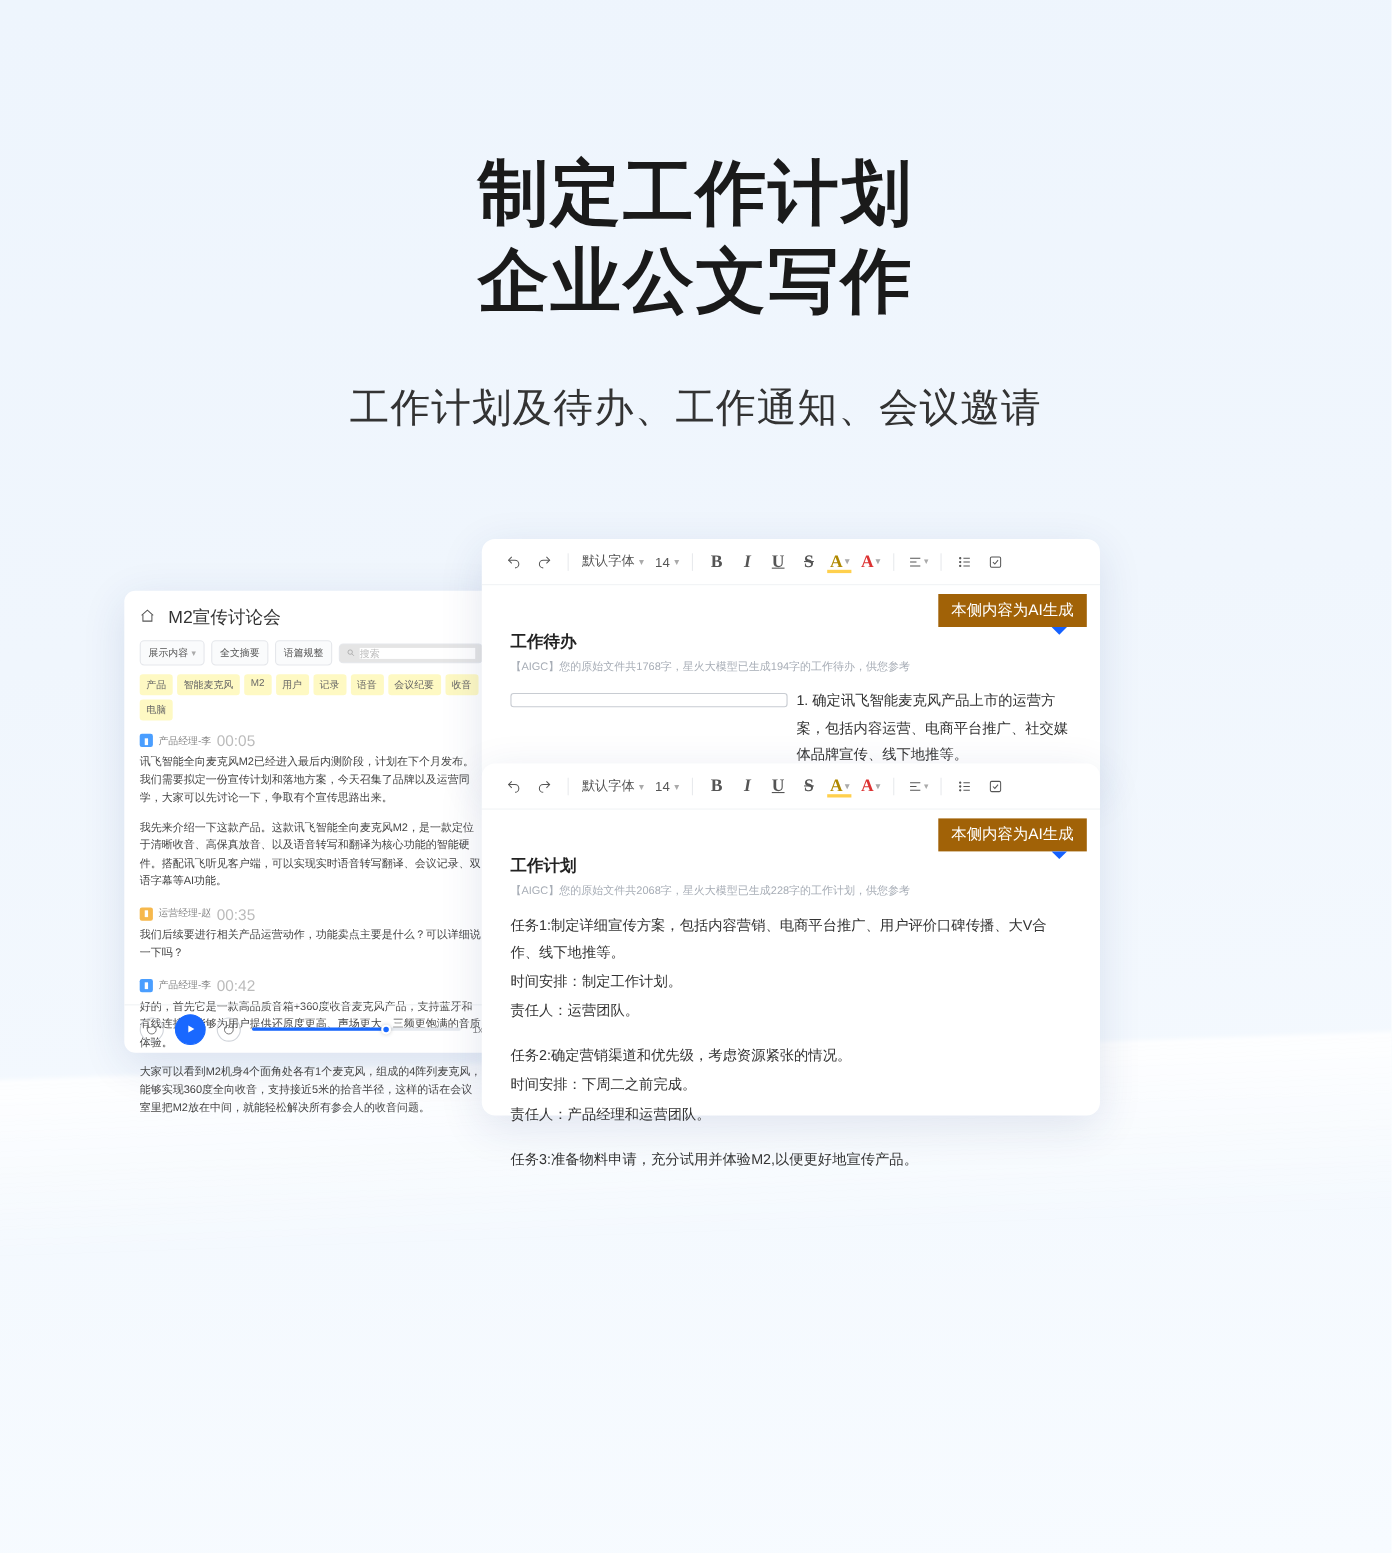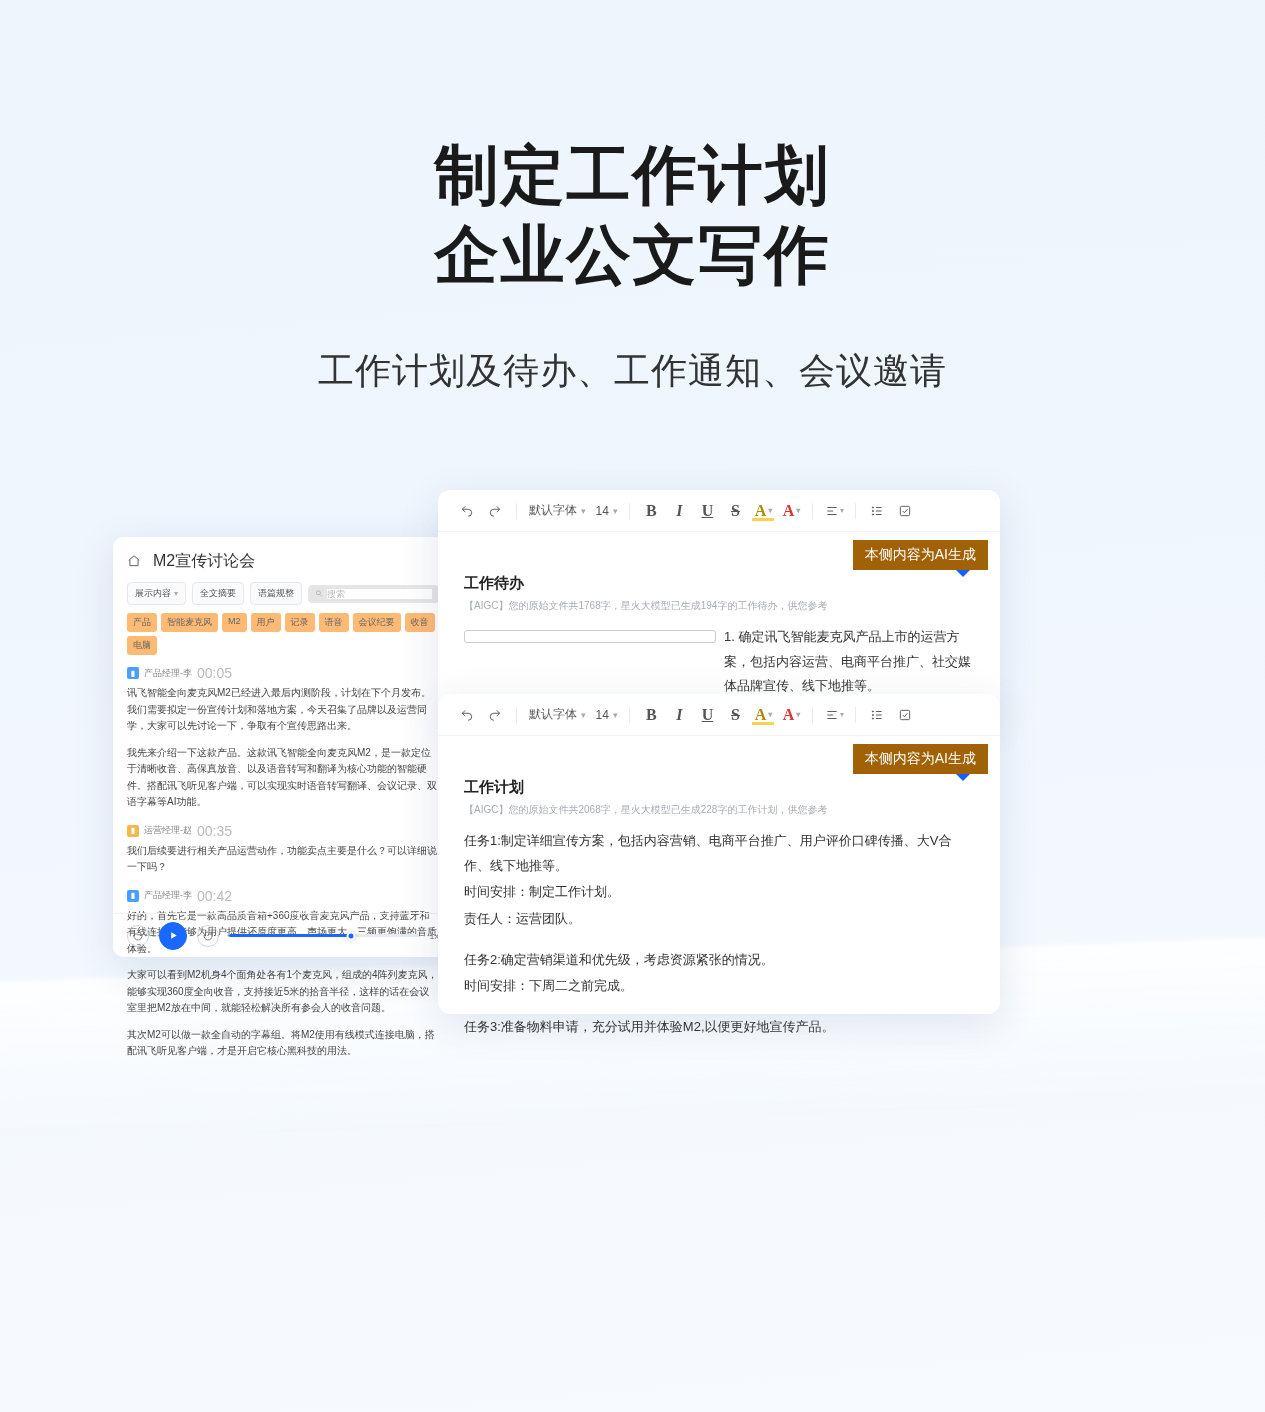--- a/index.html
+++ b/index.html
@@ -78,21 +78,21 @@
     border: 1px solid #e5e7eb; border-radius: 4px;
     padding: 3px 6px; background: #e5e5e5;
   }
   .search svg { width: 9px; height: 9px; stroke: #999; fill: none; stroke-width: 1.8; }
   .search input { border: none; outline: none; font-size: 9px; width: 100%; color: #333; }
   .search input::placeholder { color: #bbb; }
 
   .tc-tags { display: flex; flex-wrap: wrap; gap: 4px; padding: 0 14px 10px 14px; }
   .tag {
     font-size: 9px; color: #666;
-    background: #fdba74; border-radius: 3px;
+    background: #fef9c3; border-radius: 3px;
     padding: 3px 6px;
   }
 
   .msg { padding: 0 14px 12px 14px; }
   .msg-head { display: flex; align-items: center; gap: 5px; margin-bottom: 4px; }
   .avatar { width: 12px; height: 12px; border-radius: 2px; display: inline-flex; align-items: center; justify-content: center; font-size: 8px; color:#fff; }
   .avatar.blue { background: #4a9eff; }
   .avatar.orange { background: #f6b84c; }
   .msg-name { font-size: 9px; color: #888; }
   .msg-time { font-size: 14px; color: #bbb; }
@@ -275,21 +275,20 @@
 
   <div class="msg">
     <div class="msg-head">
       <span class="avatar blue">▮</span>
       <span class="msg-name">产品经理-李</span>
       <span class="msg-time">00:42</span>
     </div>
     <div class="msg-body">
       <p>好的，首先它是一款高品质音箱+360度收音麦克风产品，支持蓝牙和有线连接，能够为用户提供还原度更高、声场更大、三频更饱满的音质体验。</p>
       <p>大家可以看到M2机身4个面角处各有1个麦克风，组成的4阵列麦克风，能够实现360度全向收音，支持接近5米的拾音半径，这样的话在会议室里把M2放在中间，就能轻松解决所有参会人的收音问题。</p>
-      <p>其次M2可以做一款全自动的字幕组。将M2使用有线模式连接电脑，搭配讯飞听见客户端，才是开启它核心黑科技的用法。</p>
     </div>
   </div>
 
   <div class="player">
     <span class="circ-btn">
       <svg class="skip" viewBox="0 0 24 24">
           <path d="M12 4a8 8 0 1 1-7 4"></path>
           <path d="m5 3 0 5 5 0"></path>
         </svg>
     </span>
@@ -451,17 +450,18 @@
   <div class="doc">
     <div class="doc-title">工作计划</div>
     <div class="doc-meta">【AIGC】您的原始文件共2068字，星火大模型已生成228字的工作计划，供您参考</div>
     <div class="plan-body">
       <p>任务1:制定详细宣传方案，包括内容营销、电商平台推广、用户评价口碑传播、大V合作、线下地推等。</p>
       <p>时间安排：制定工作计划。</p>
       <p>责任人：运营团队。</p>
       <div class="plan-gap"></div>
       <p>任务2:确定营销渠道和优先级，考虑资源紧张的情况。</p>
       <p>时间安排：下周二之前完成。</p>
+      <p>责任人：产品经理和运营团队。</p>
       <div class="plan-gap"></div>
       <p>任务3:准备物料申请，充分试用并体验M2,以便更好地宣传产品。</p>
     </div>
   </div>
 </div>
 
 </body></html>

